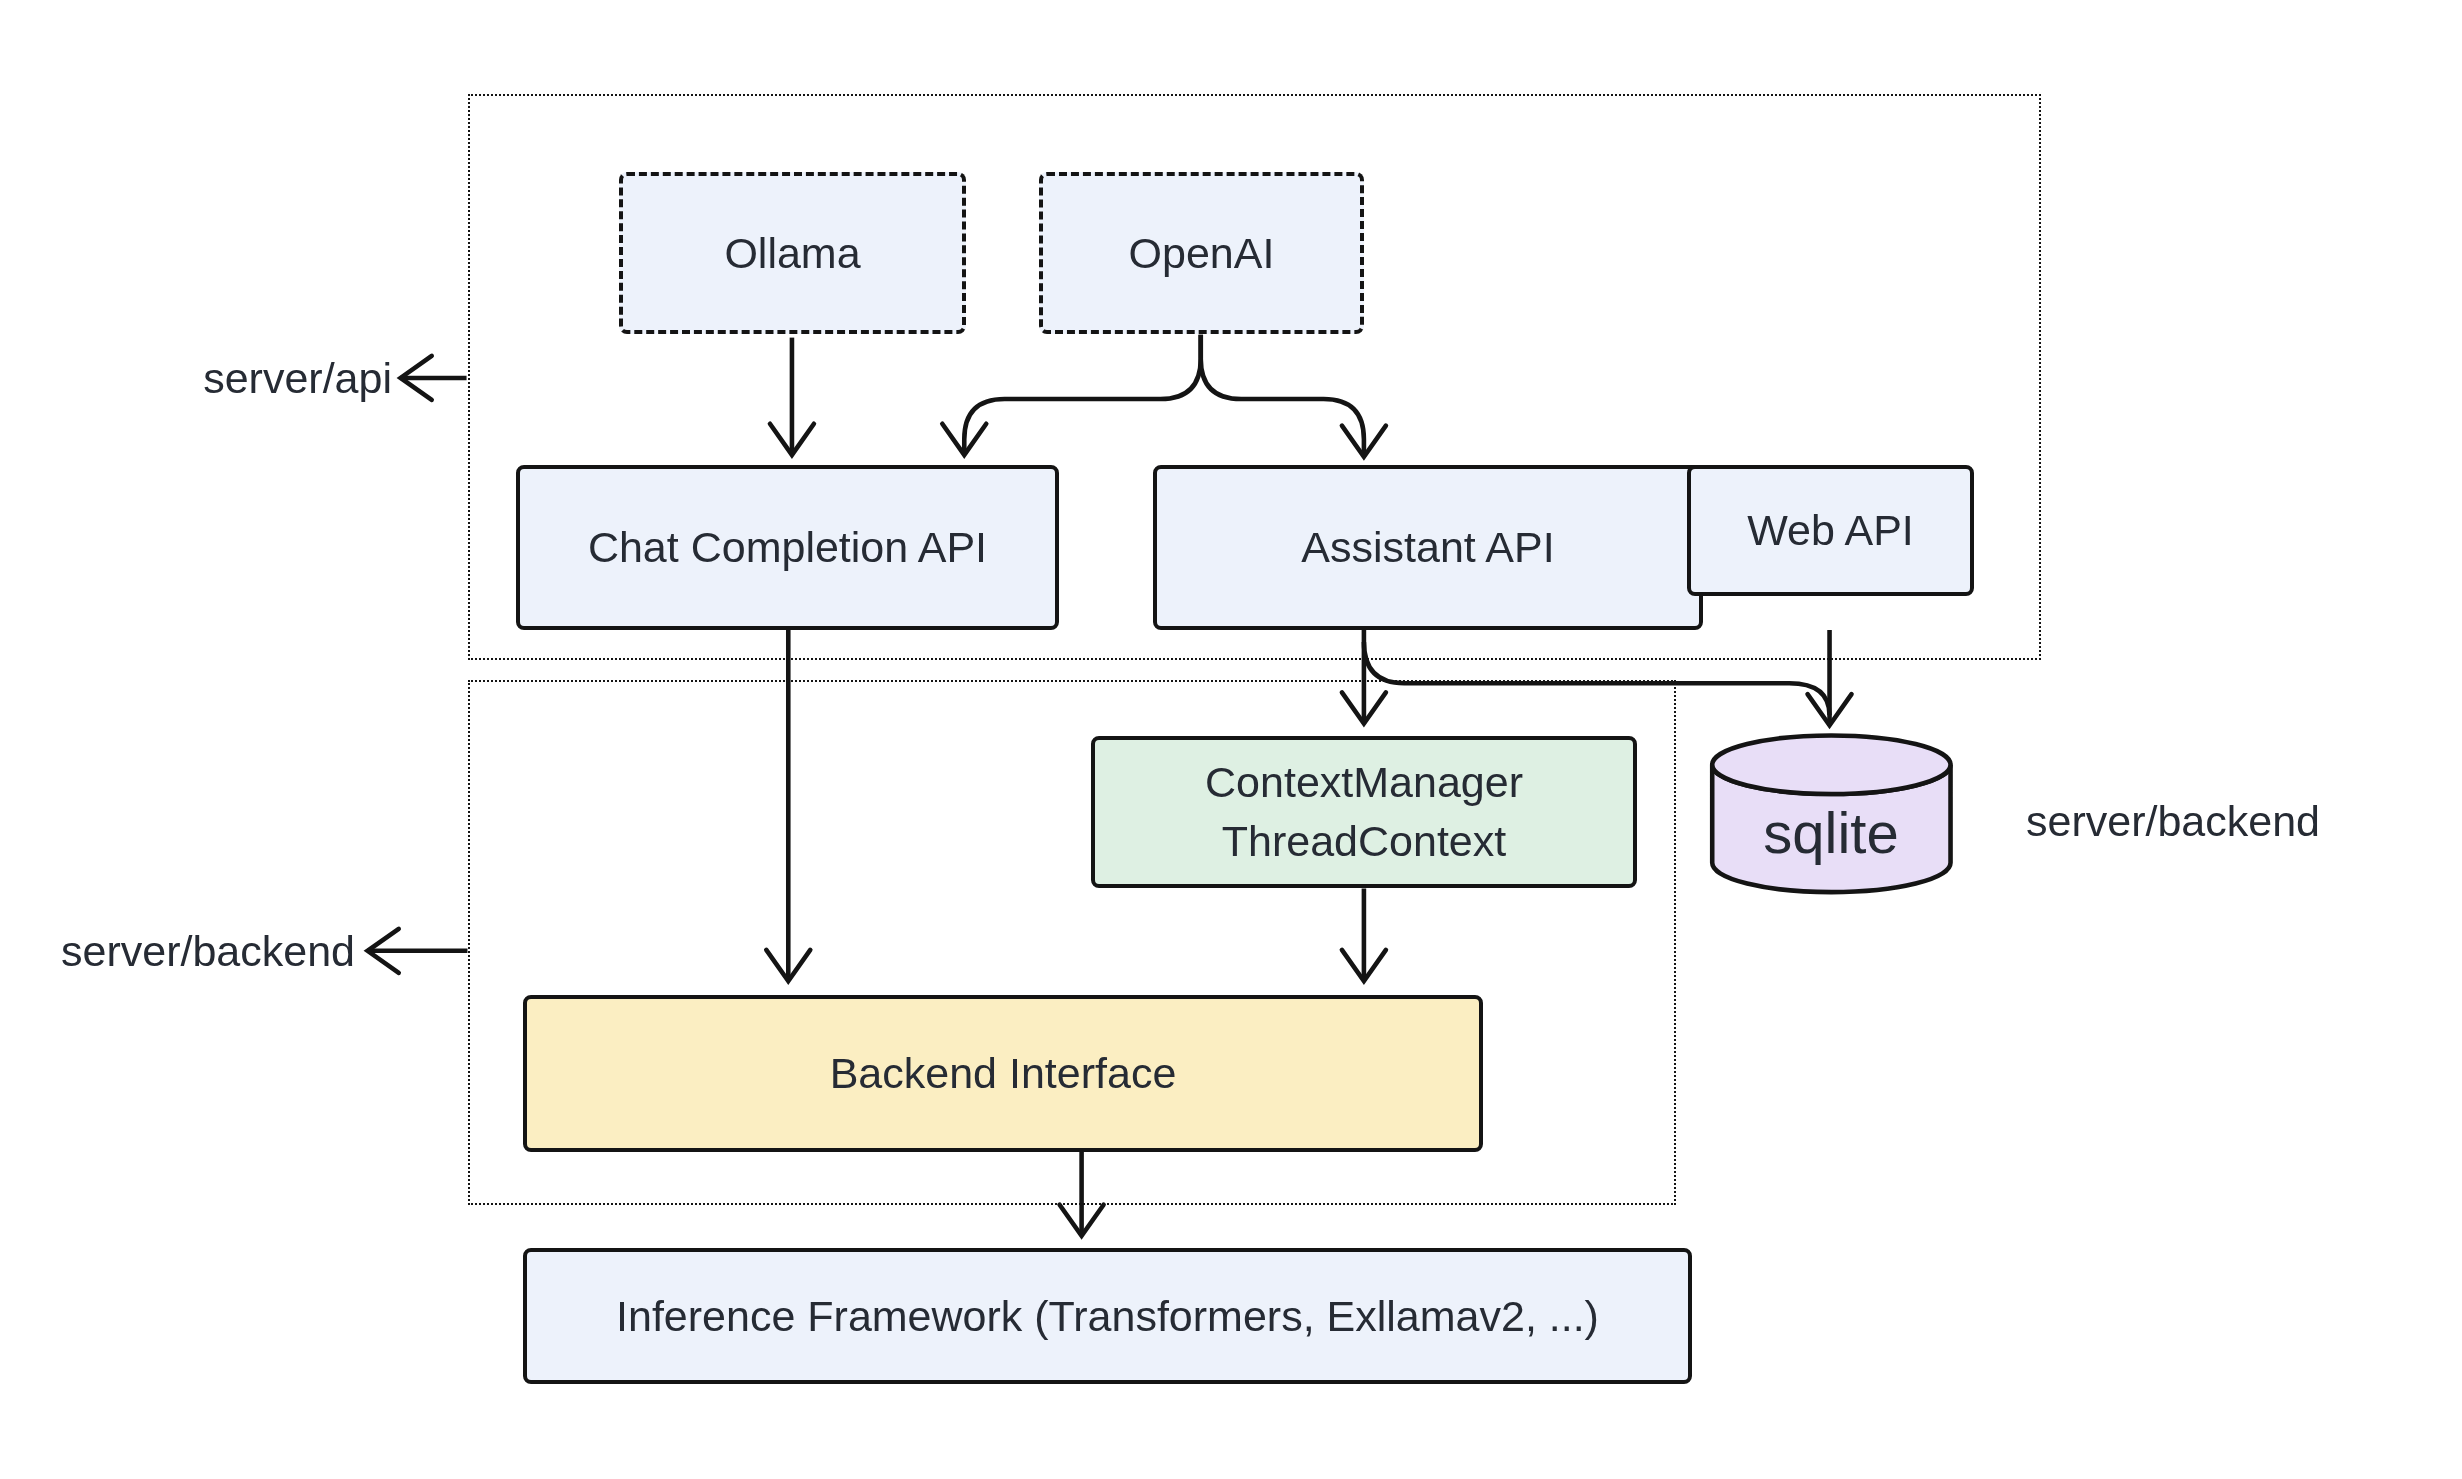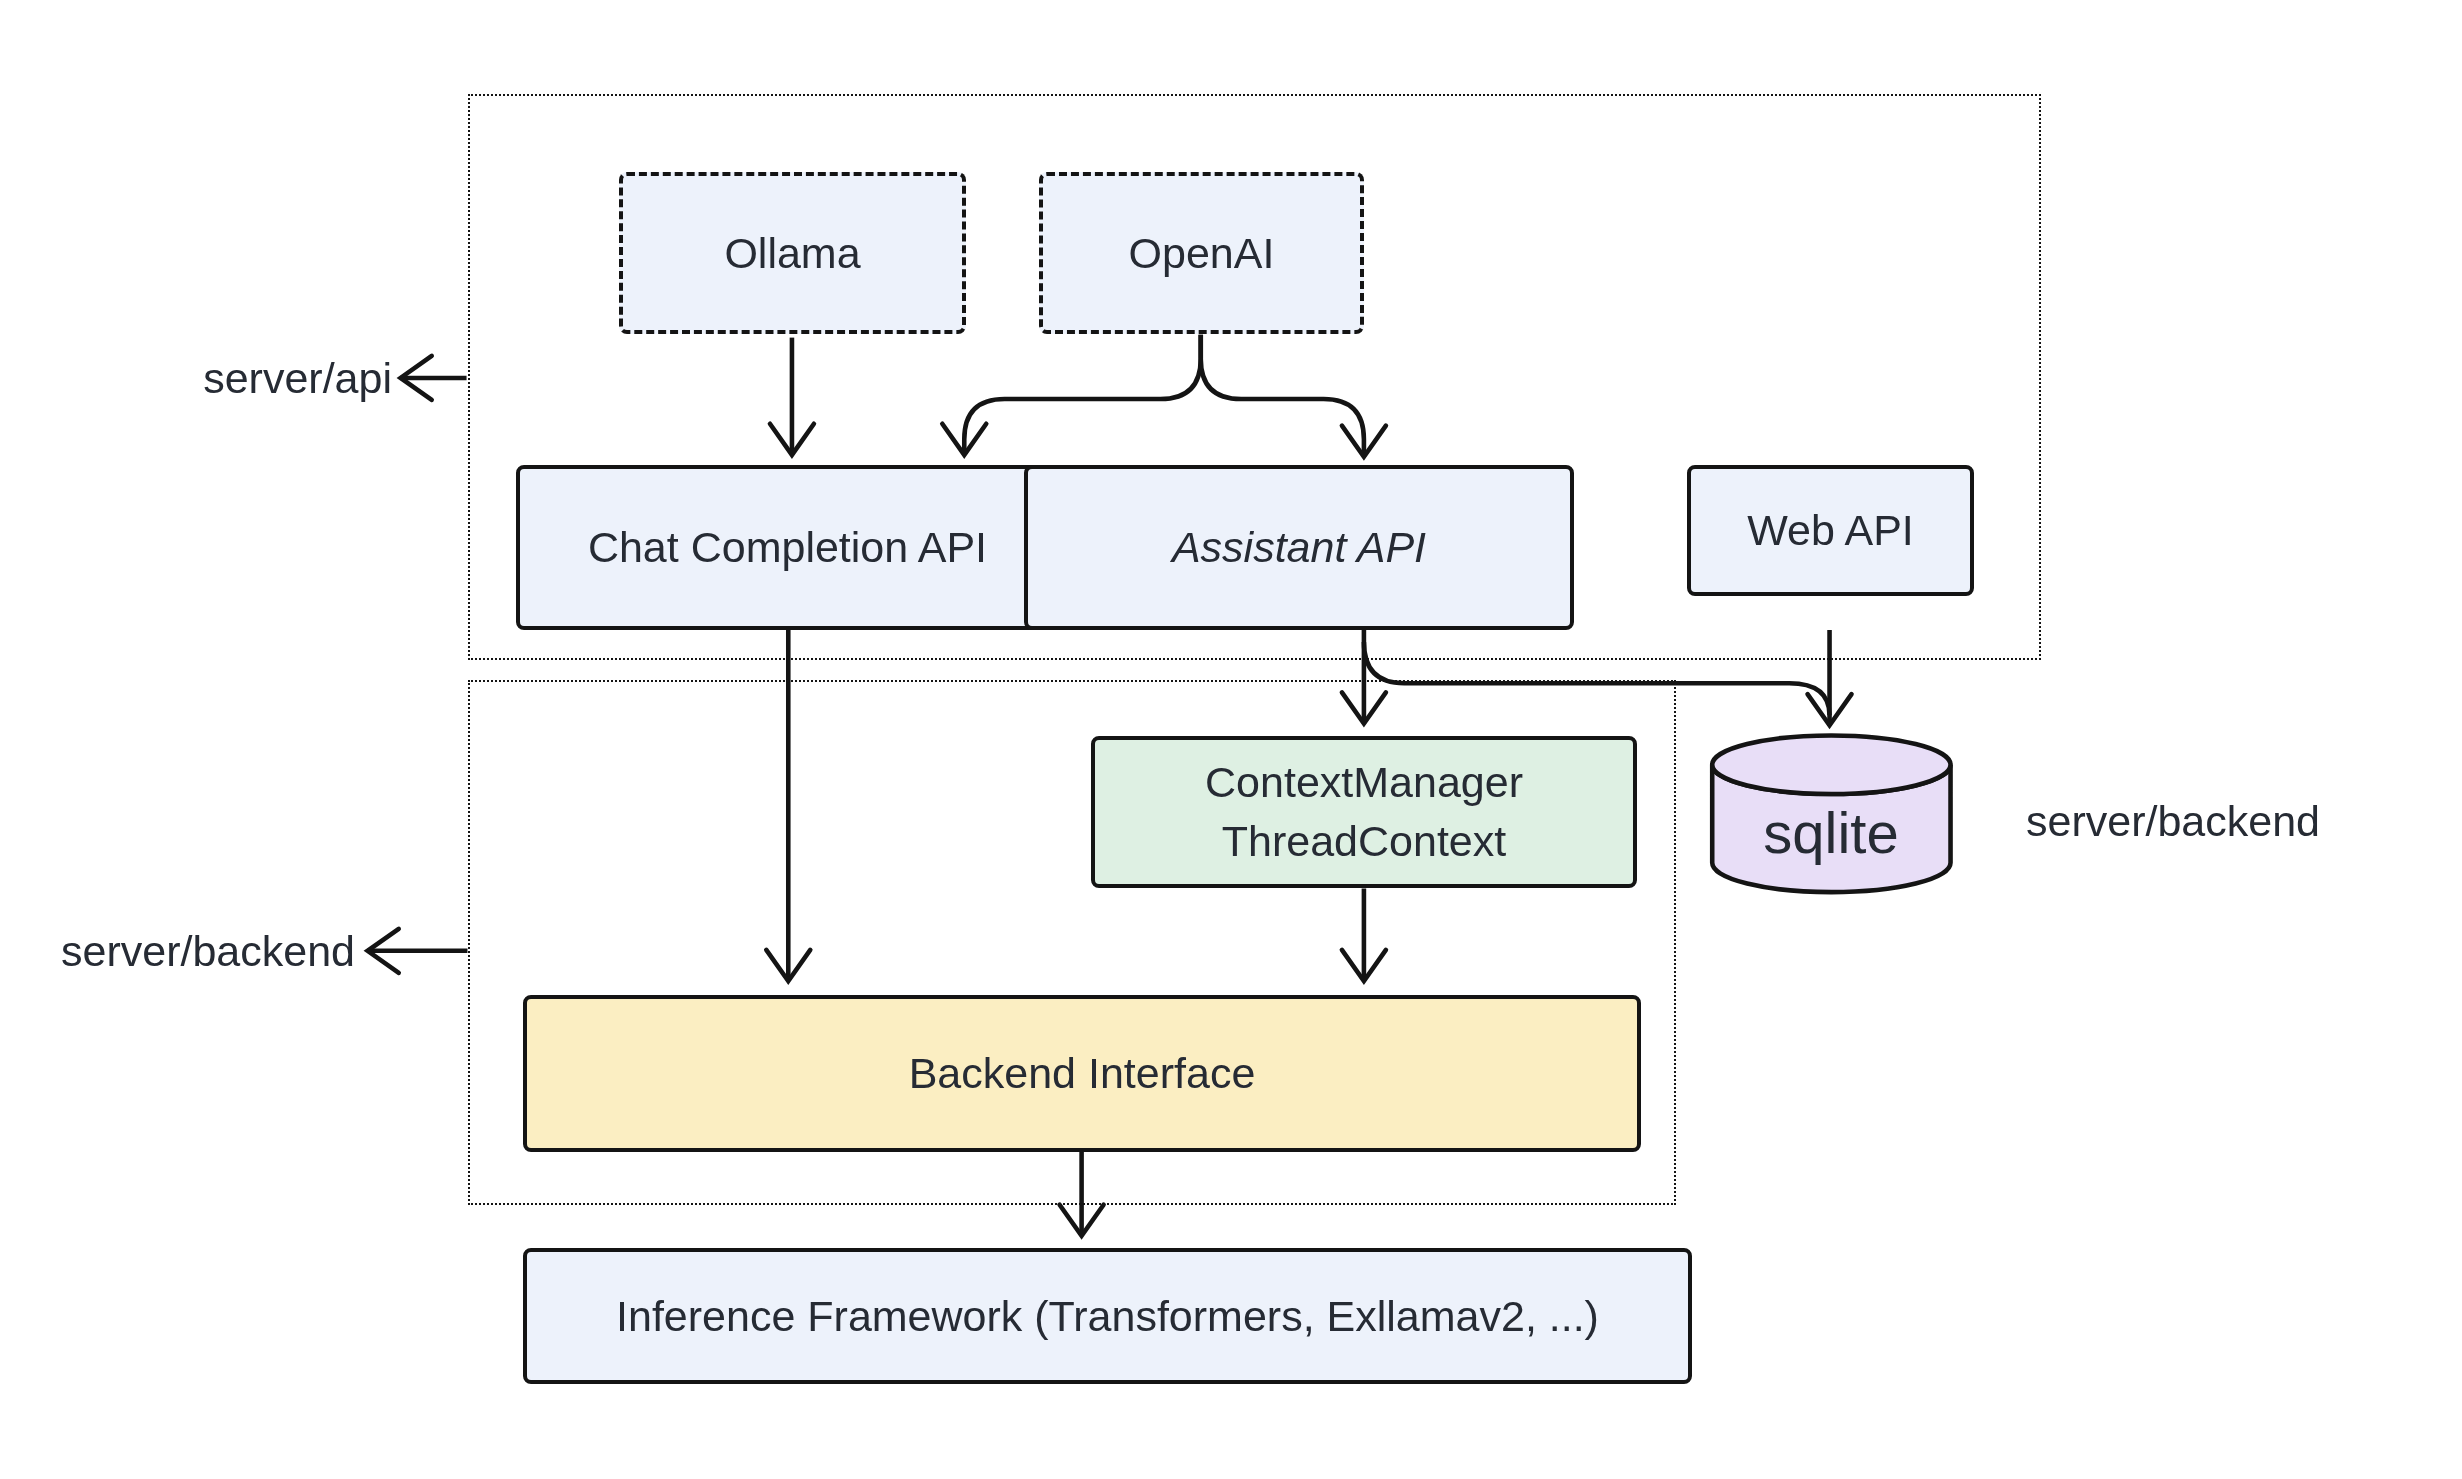--- a/index.html
+++ b/index.html
@@ -88,33 +88,33 @@
   <div class="node dashed fill-blue" style="left:619px;top:172px;width:347px;height:162px;">
     <span>Ollama</span>
   </div>
   <div class="node dashed fill-blue" style="left:1039px;top:172px;width:325px;height:162px;justify-content:center;">
     <span>OpenAI</span>
   </div>
 
   <div class="node fill-blue" style="left:516px;top:465px;width:543px;height:165px;">
     <span>Chat Completion API</span>
   </div>
-  <div class="node fill-blue" style="left:1024px;top:465px;width:550px;height:165px;font-style:italic;">
+  <div class="node fill-blue" style="left:1153px;top:465px;width:550px;height:165px;">
     <span>Assistant API</span>
   </div>
   <div class="node fill-blue" style="left:1687px;top:465px;width:287px;height:131px;">
     <span>Web API</span>
   </div>
 
   <div class="node fill-green" style="left:1091px;top:736px;width:546px;height:152px;text-align:center;">
     <span>ContextManager</span>
     <span>ThreadContext</span>
   </div>
 
-  <div class="node fill-yellow" style="left:523px;top:995px;width:1118px;height:157px;">
+  <div class="node fill-yellow" style="left:523px;top:995px;width:960px;height:157px;">
     <span>Backend Interface</span>
   </div>
 
   <div class="sqlite-label" style="left:1712px;top:809px;width:238px;height:48px;">
     <span>sqlite</span>
   </div>
 
   <div class="node fill-blue" style="left:523px;top:1248px;width:1169px;height:136px;">
     <span>Inference Framework (Transformers, Exllamav2, ...)</span>
   </div>

